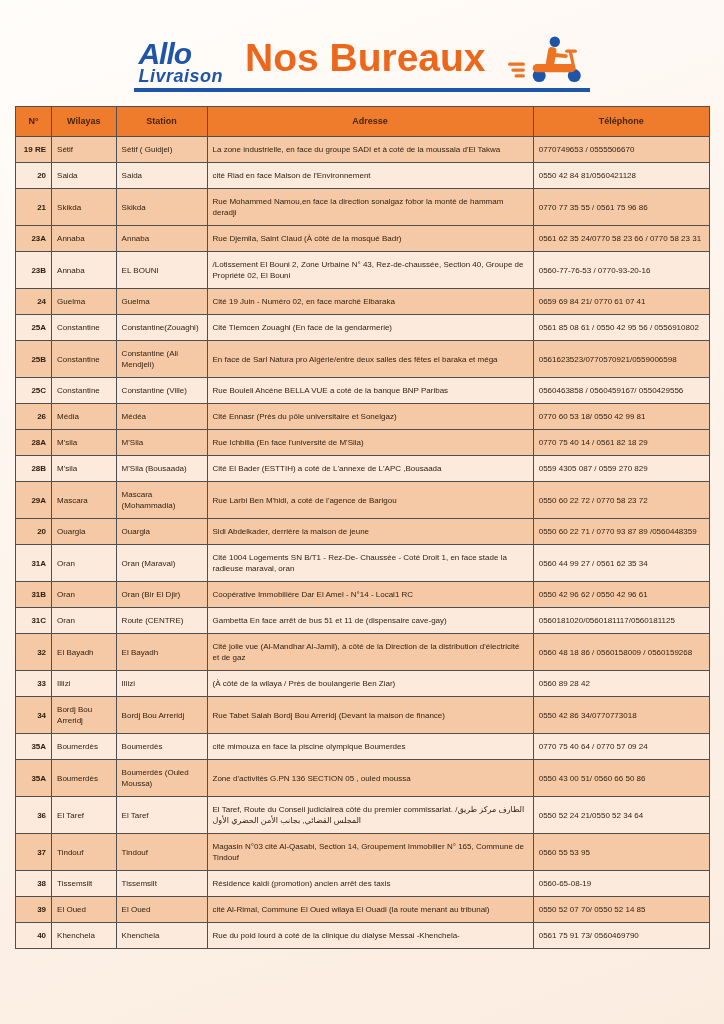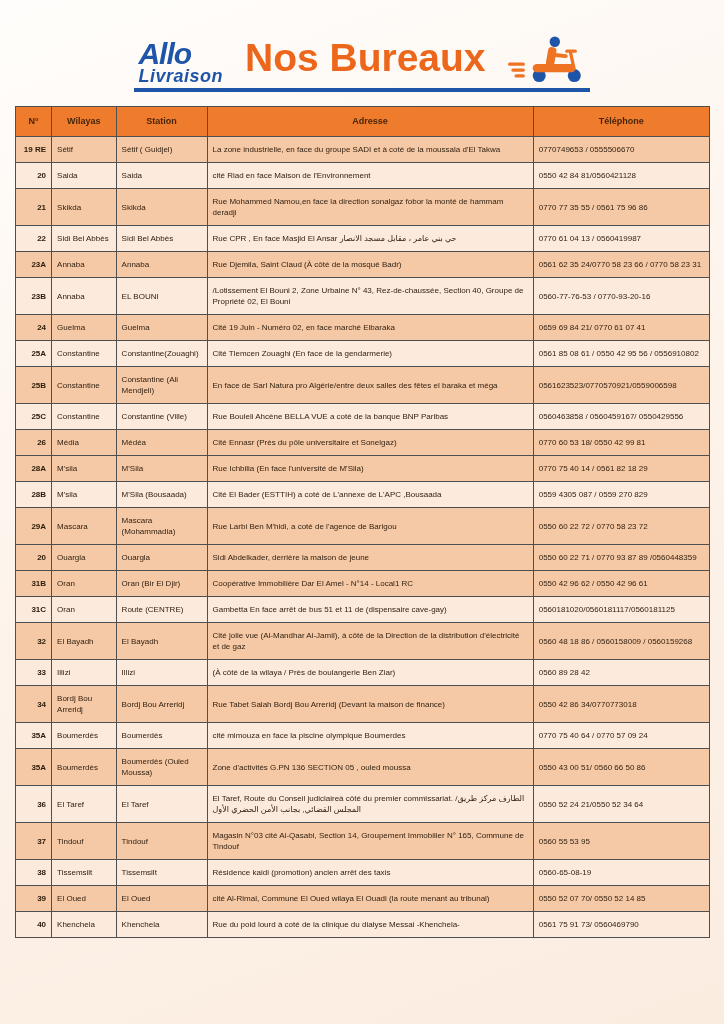--- a/index.html
+++ b/index.html
@@ -143,27 +143,20 @@
       <td>cité Riad en face Maison de l'Environnement</td>
       <td>0550 42 84 81/0560421128</td>
     </tr>
         <tr class="dark">
       <td class="num">21</td>
       <td>Skikda</td>
       <td>Skikda</td>
       <td>Rue Mohammed Namou,en face la direction sonalgaz fobor la monté de hammam deradji</td>
       <td>0770 77 35 55 / 0561 75 96 86</td>
     </tr>
-        <tr class="light">
-      <td class="num">22</td>
-      <td>Sidi Bel Abbès</td>
-      <td>Sidi Bel Abbès</td>
-      <td>Rue CPR , En face Masjid El Ansar حي بني عامر ، مقابل مسجد الانصار</td>
-      <td>0770 61 04 13 / 0560419987</td>
-    </tr>
         <tr class="dark">
       <td class="num">23A</td>
       <td>Annaba</td>
       <td>Annaba</td>
       <td>Rue Djemila, Saint Claud (À côté de la mosqué Badr)</td>
       <td>0561 62 35 24/0770 58 23 66 / 0770 58 23 31</td>
     </tr>
         <tr class="light">
       <td class="num">23B</td>
       <td>Annaba</td>
@@ -227,20 +220,27 @@
       <td>Rue Larbi Ben M'hidi, a coté de l'agence de Barigou</td>
       <td>0550 60 22 72 / 0770 58 23 72</td>
     </tr>
         <tr class="dark">
       <td class="num">20</td>
       <td>Ouargla</td>
       <td>Ouargla</td>
       <td>Sidi Abdelkader, derrière la maison de jeune</td>
       <td>0550 60 22 71 / 0770 93 87 89  /0560448359</td>
     </tr>
+        <tr class="light">
+      <td class="num">31A</td>
+      <td>Oran</td>
+      <td>Oran (Maraval)</td>
+      <td>Cité 1004 Logements SN B/T1 - Rez-De- Chaussée - Coté Droit 1, en face stade la radieuse maraval, oran</td>
+      <td>0560 44 99 27 / 0561 62 35 34</td>
+    </tr>
         <tr class="dark">
       <td class="num">31B</td>
       <td>Oran</td>
       <td>Oran (Bir El Djir)</td>
       <td>Coopérative Immobilière Dar El Amel - N°14 - Local1 RC</td>
       <td>0550 42 96 62 / 0550 42 96 61</td>
     </tr>
         <tr class="light">
       <td class="num">31C</td>
       <td>Oran</td>

